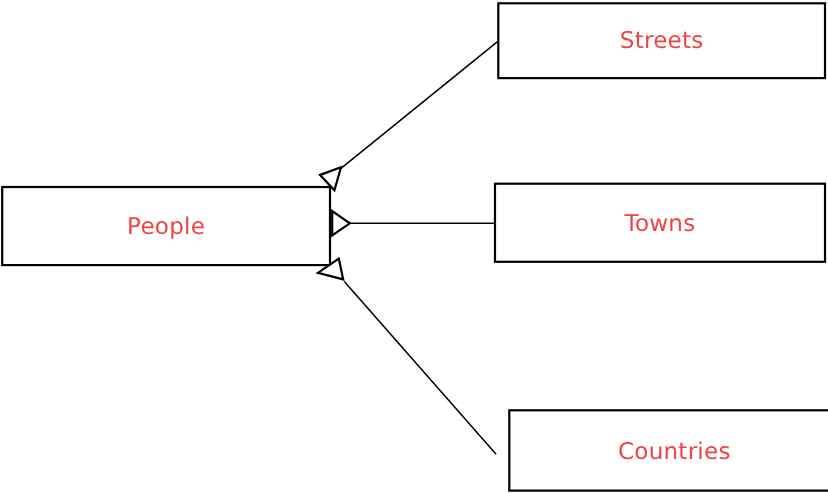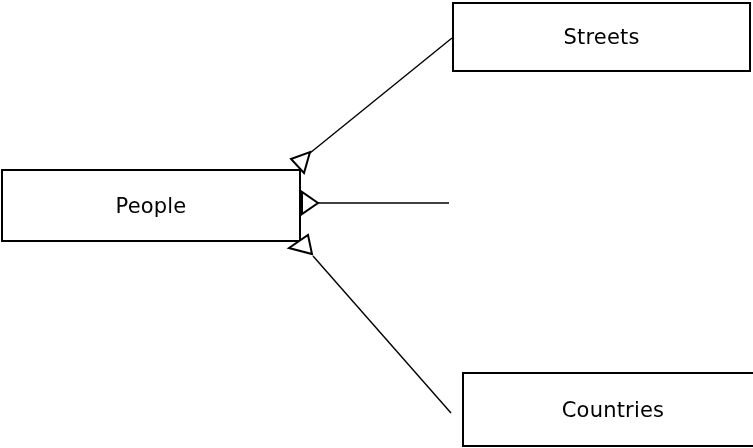--- a/index.html
+++ b/index.html
@@ -38,21 +38,21 @@
     box-sizing: border-box;
     border: 2px solid #000000;
     background: #ffffff;
     display: flex;
     align-items: center;
     justify-content: center;
     z-index: 1;
   }
   .node-label {
     font-size: 21px;
-    color: #000000;
+    color: #ef4444;
     letter-spacing: 0.2px;
     white-space: nowrap;
   }
   .node-people    { left: 1px;   top: 169px; width: 300px; height: 73px; text-align: right; }
   .node-streets   { left: 452px; top: 2px;   width: 299px; height: 70px; }
   .node-towns     { left: 449px; top: 166px; width: 302px; height: 73px; }
   .node-countries { left: 450px; top: 372px; width: 302px; height: 75px; margin-left: 12px; }
 </style>
 </head>
 <body>
@@ -79,18 +79,21 @@
   </svg>
 
   <div class="node node-people">
     <span class="node-label">People</span>
   </div>
 
   <div class="node node-streets">
     <span class="node-label">Streets</span>
   </div>
 
+  <div class="node node-towns">
+    <span class="node-label">Towns</span>
+  </div>
 
   <div class="node node-countries">
     <span class="node-label">Countries</span>
   </div>
 
 </div>
 
 </body></html>

